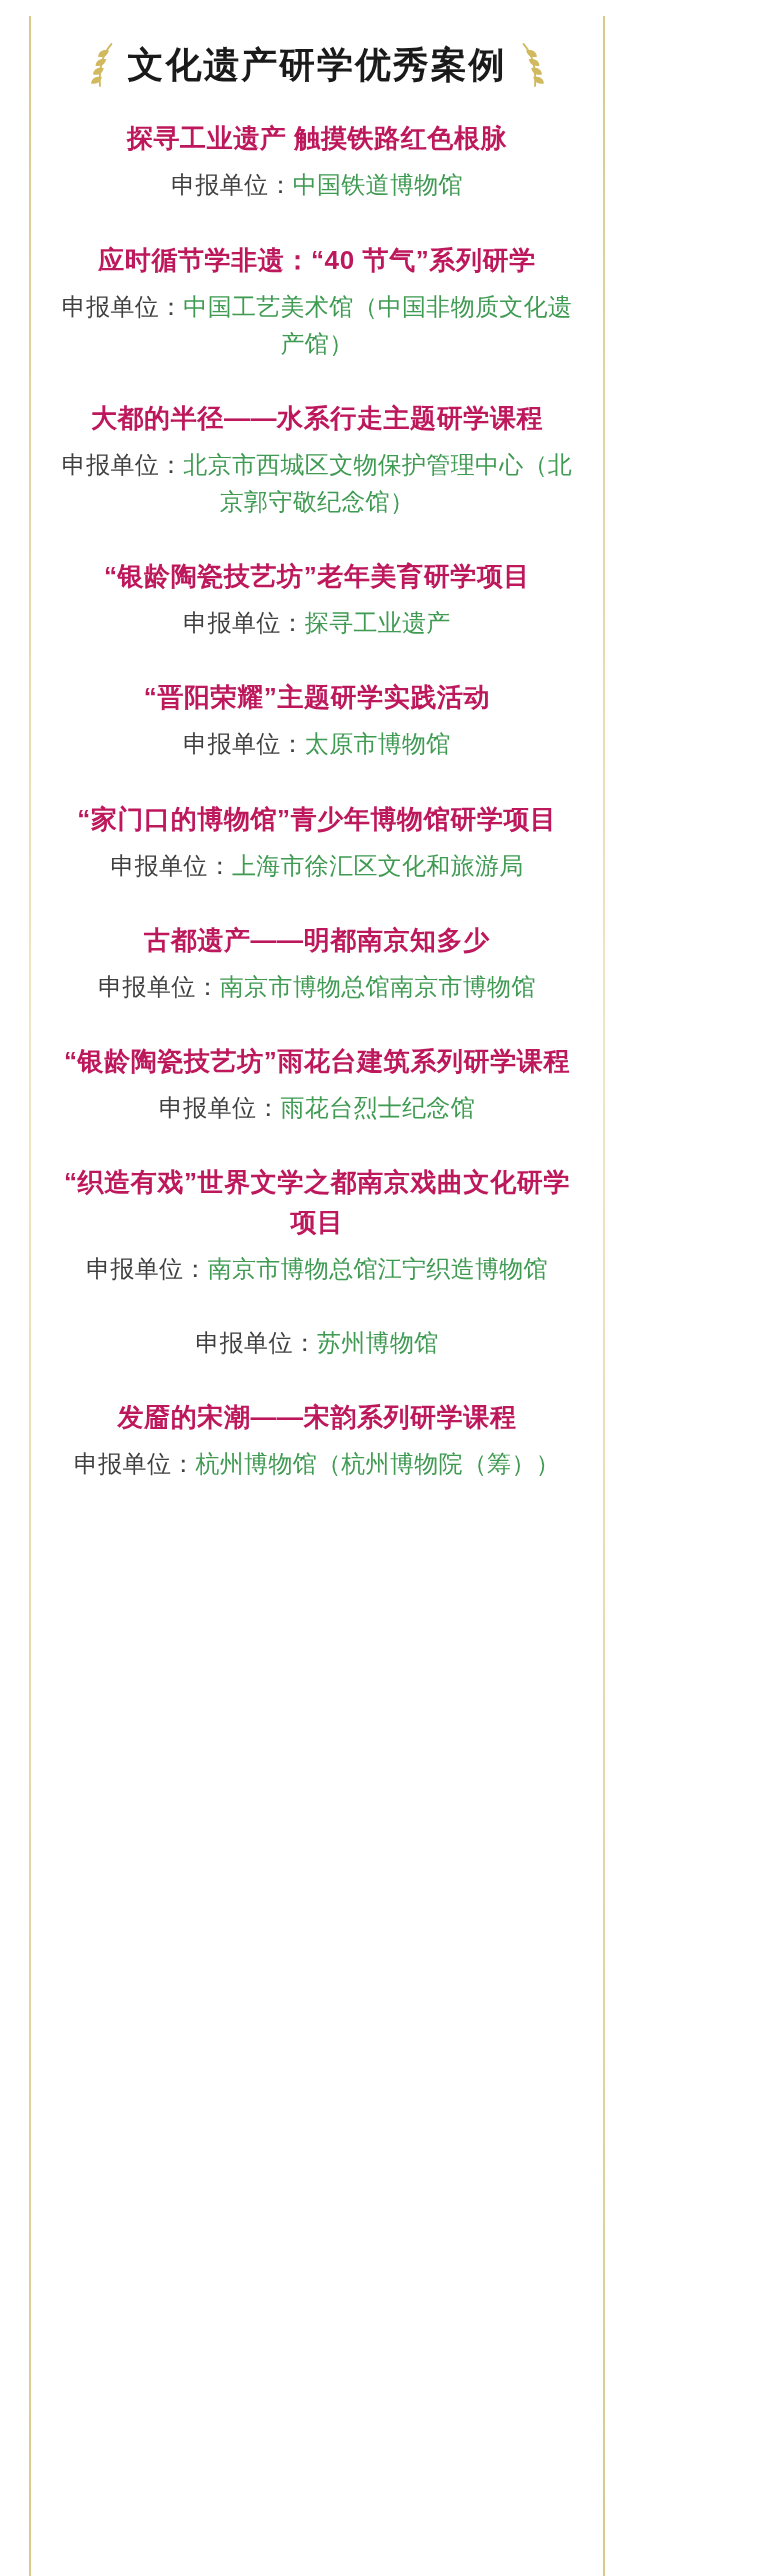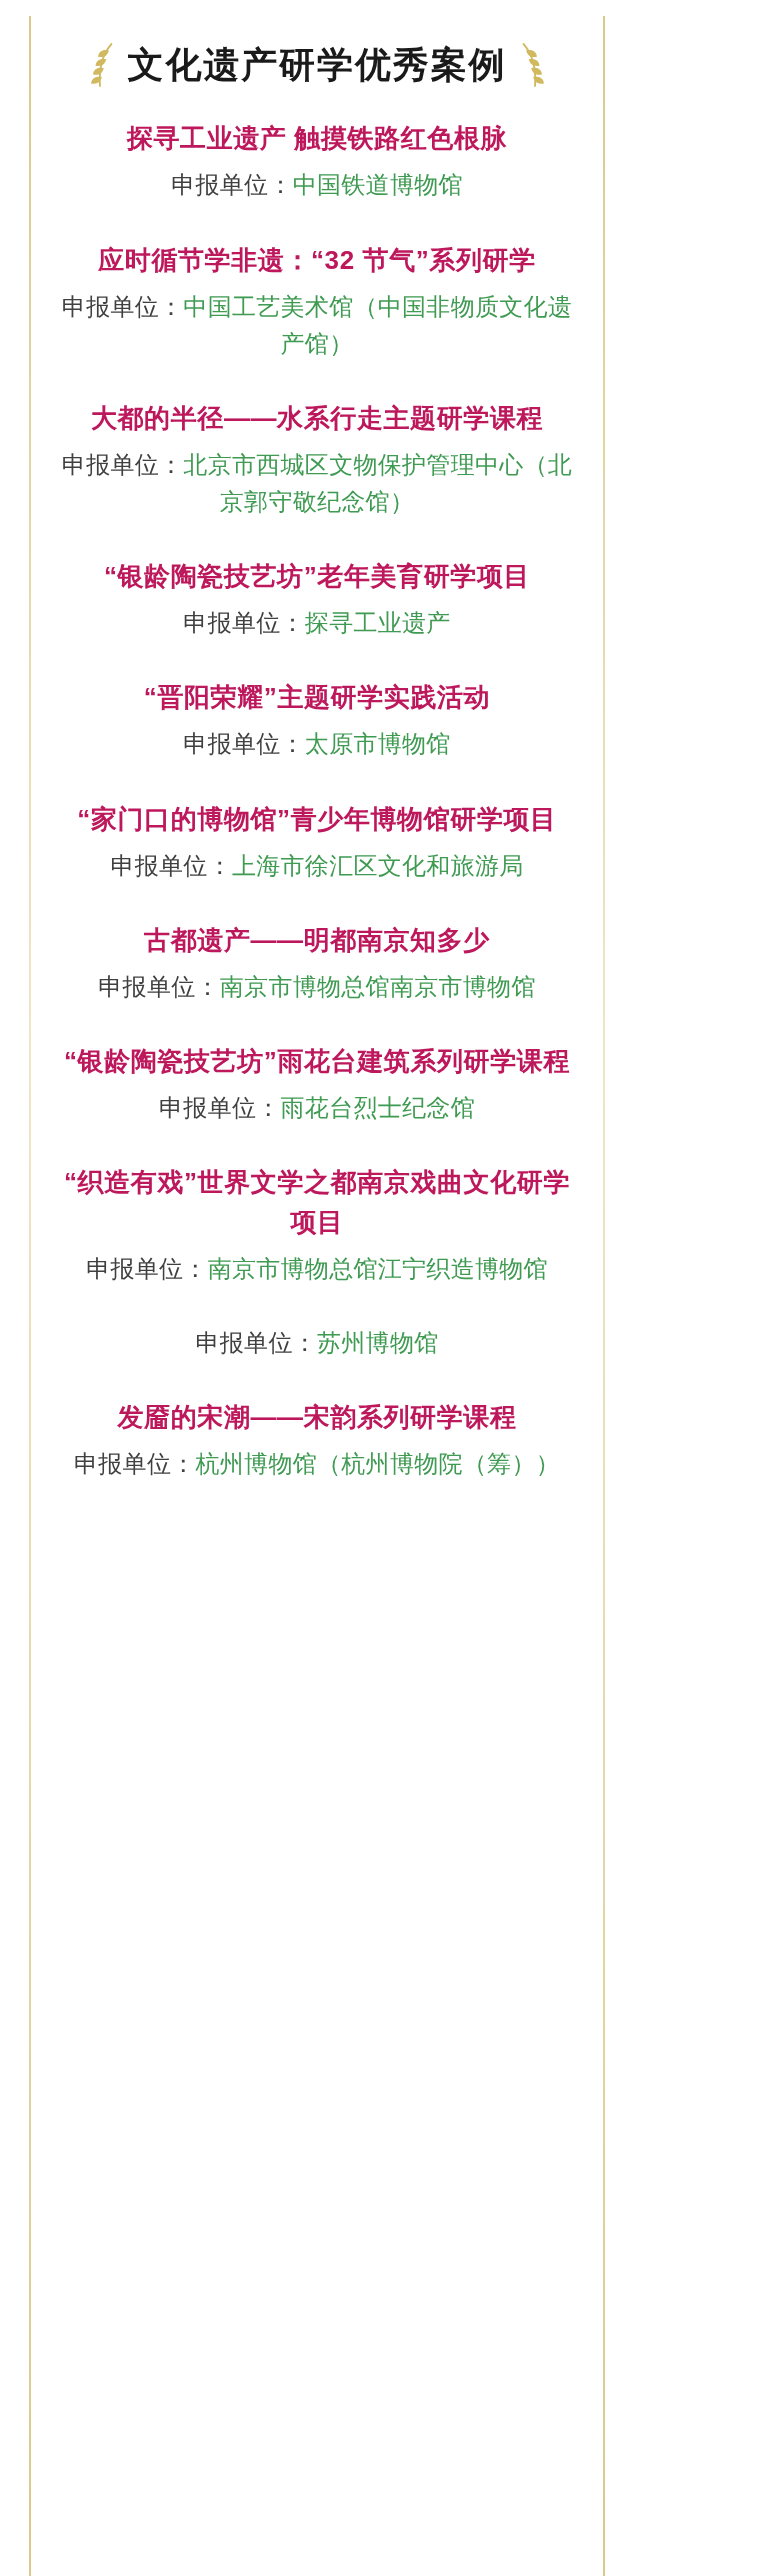--- a/index.html
+++ b/index.html
@@ -124,21 +124,21 @@
   <div class="list">
 
     <div class="case">
       <div class="case-title">探寻工业遗产 触摸铁路红色根脉</div>
       <div class="case-unit">
         <span class="unit-label">申报单位：</span><span class="unit-value">中国铁道博物馆</span>
       </div>
     </div>
 
     <div class="case">
-      <div class="case-title">应时循节学非遗：“32 节气”系列研学</div>
+      <div class="case-title">应时循节学非遗：“40 节气”系列研学</div>
       <div class="case-unit">
         <span class="unit-label">申报单位：</span><span class="unit-value">中国工艺美术馆（中国非物质文化遗产馆）</span>
       </div>
     </div>
 
     <div class="case">
       <div class="case-title">大都的半径——水系行走主题研学课程</div>
       <div class="case-unit">
         <span class="unit-label">申报单位：</span><span class="unit-value">北京市西城区文物保护管理中心（北京郭守敬纪念馆）</span>
       </div>

